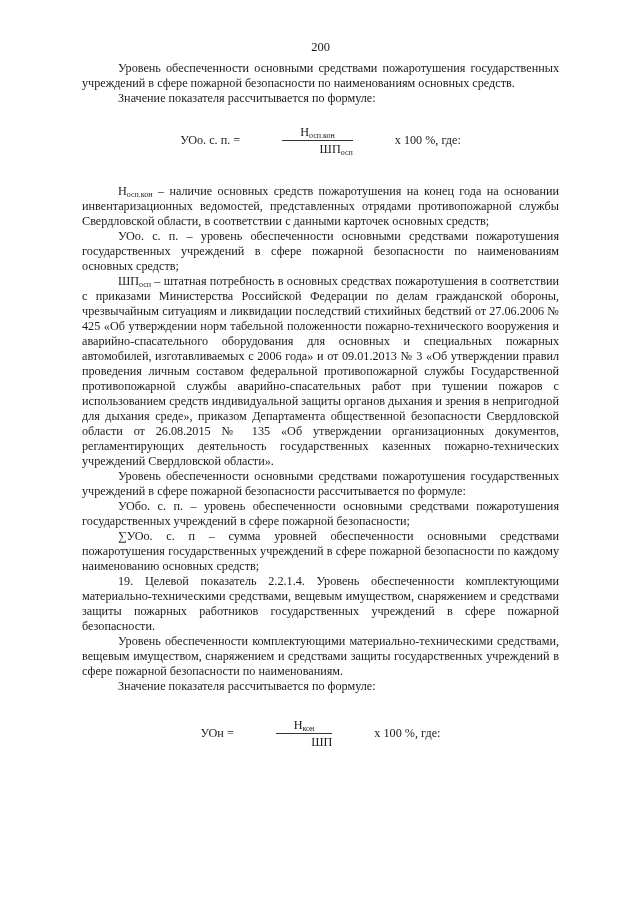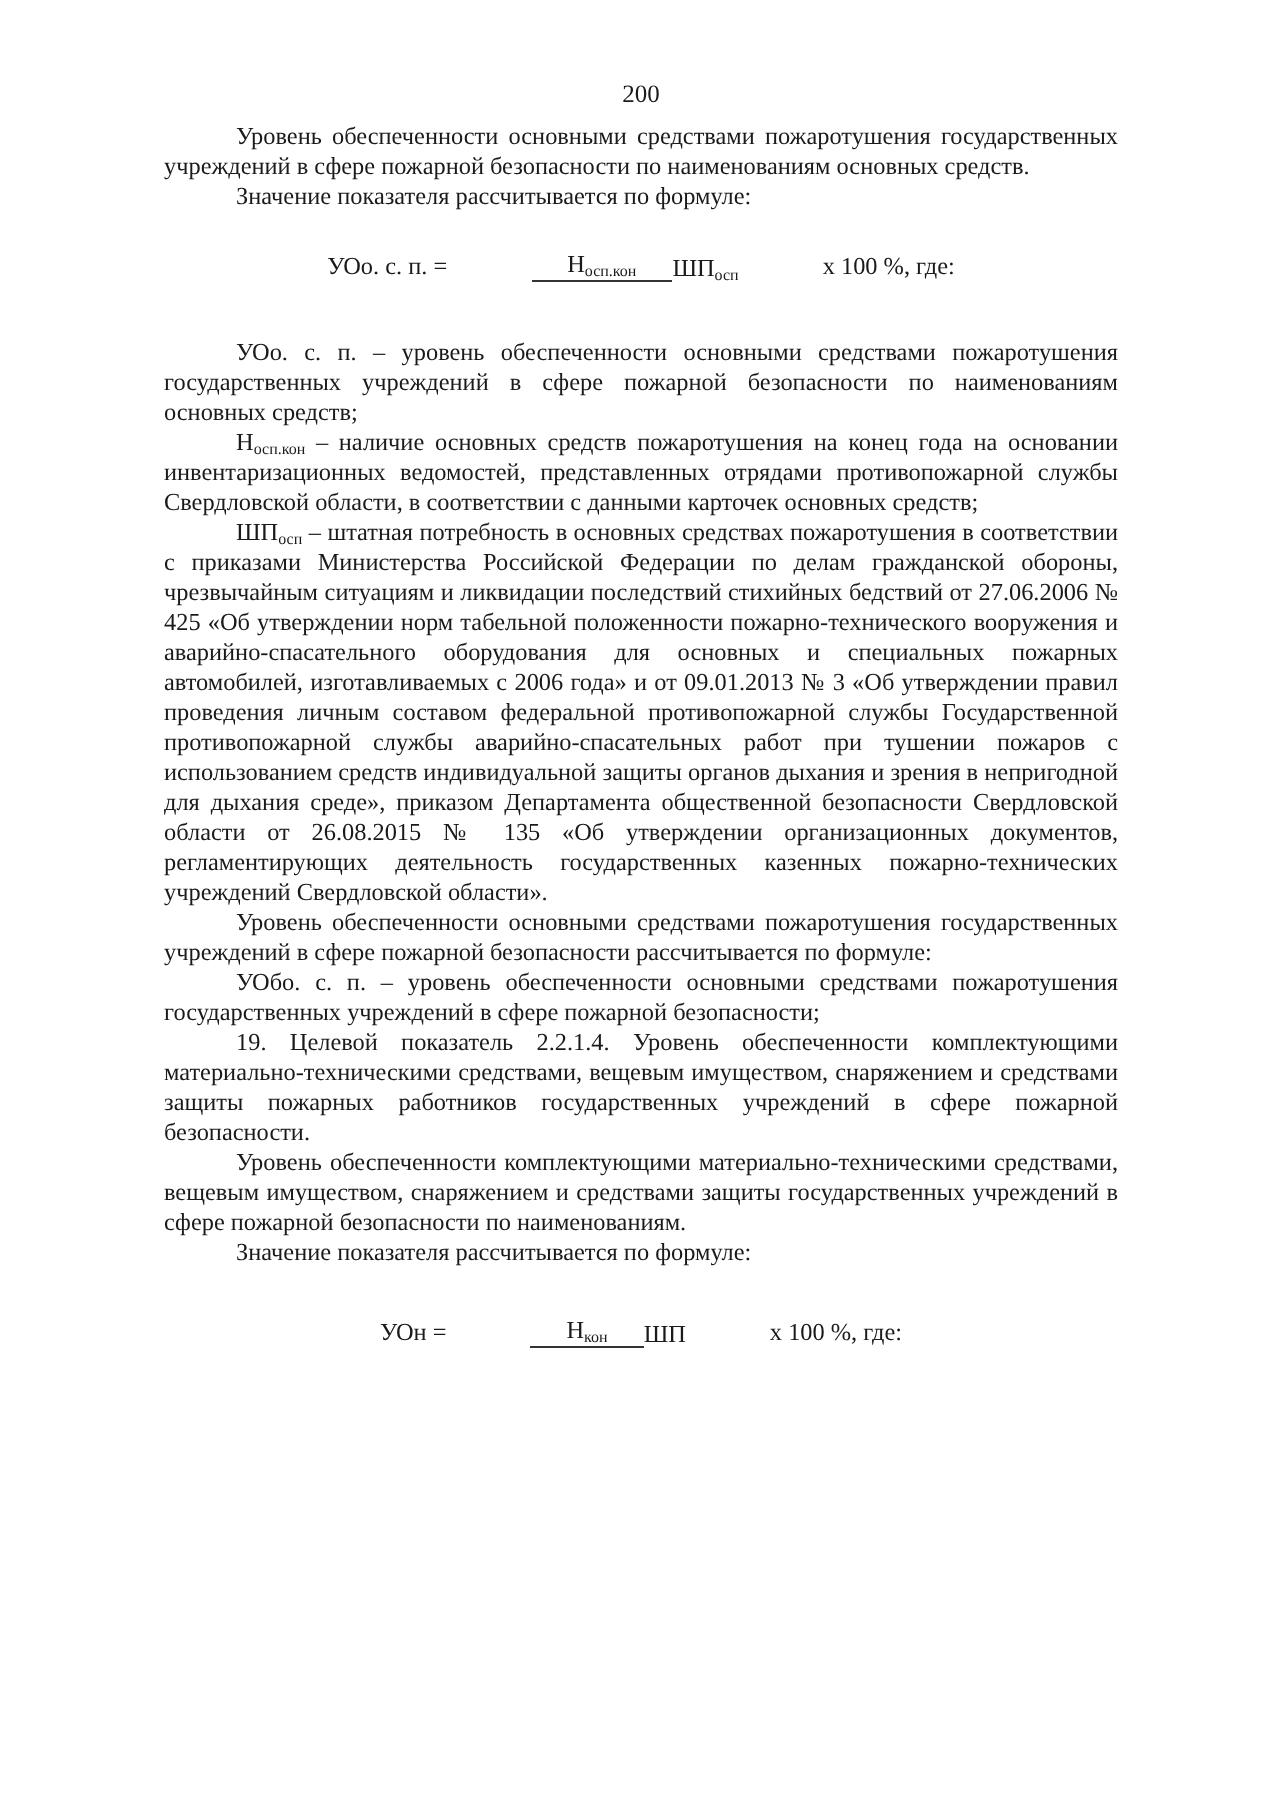--- a/index.html
+++ b/index.html
@@ -14,21 +14,21 @@
   }
   .pnum { text-align: center; font-size: 12.5px; margin: 0 0 6px 0; }
   p { margin: 0; text-align: justify; text-indent: 36px; }
   sub { font-size: 8px; vertical-align: -2px; line-height: 0; }
   .formula {
     display: flex; align-items: center; justify-content: center;
     font-size: 12.2px;
     gap: 36px;
   }
   .frac {
-    display: inline-flex; align-items: flex-end;
+    display: inline-flex; flex-direction: column; align-items: flex-end;
     margin: 0 6px;
   }
   .frac .num { padding: 0 18px 1px 18px; border-bottom: 1px solid #333; line-height: 14px; }
   .frac .den { padding-top: 1px; line-height: 14px; }
   .f1 { margin: 19px 0 28px 0; }
   .f2 { margin: 26px 0 26px 0; }
   .f3 { margin: 24px 0 16px 0; }
 </style>
 </head>
 <body>
@@ -41,27 +41,28 @@
 
   <div class="formula f1">
     <span>УОо. с. п. =</span>
     <span class="frac">
       <span class="num"><span>Н</span><sub>осп.кон</sub></span>
       <span class="den"><span>ШП</span><sub>осп</sub></span>
     </span>
     <span>х 100 %, где:</span>
   </div>
 
+  <p><span>Н</span><sub>осп.кон</sub><span> – наличие основных средств пожаротушения на конец года на основании инвентаризационных ведомостей, представленных отрядами противопожарной службы Свердловской области, в соответствии с данными карточек основных средств;</span></p>
   <p>УОо. с. п. – уровень обеспеченности основными средствами пожаротушения государственных учреждений в сфере пожарной безопасности по наименованиям основных средств;</p>
-  <p><span>Н</span><sub>осп.кон</sub><span> – наличие основных средств пожаротушения на конец года на основании инвентаризационных ведомостей, представленных отрядами противопожарной службы Свердловской области, в соответствии с данными карточек основных средств;</span></p>
   <p><span>ШП</span><sub>осп</sub><span> – штатная потребность в основных средствах пожаротушения в соответствии с приказами Министерства Российской Федерации по делам гражданской обороны, чрезвычайным ситуациям и ликвидации последствий стихийных бедствий от 27.06.2006 № 425 «Об утверждении норм табельной положенности пожарно-технического вооружения и аварийно-спасательного оборудования для основных и специальных пожарных автомобилей, изготавливаемых с 2006 года» и от 09.01.2013 № 3 «Об утверждении правил проведения личным составом федеральной противопожарной службы Государственной противопожарной службы аварийно-спасательных работ при тушении пожаров с использованием средств индивидуальной защиты органов дыхания и зрения в непригодной для дыхания среде», приказом Департамента общественной безопасности Свердловской области от 26.08.2015 № 135 «Об утверждении организационных документов, регламентирующих деятельность государственных казенных пожарно-технических учреждений Свердловской области».</span></p>
   <p>Уровень обеспеченности основными средствами пожаротушения государственных учреждений в сфере пожарной безопасности рассчитывается по формуле:</p>
 
 
   <p>УОбо. с. п. – уровень обеспеченности основными средствами пожаротушения государственных учреждений в сфере пожарной безопасности;</p>
+  <p>∑УОо. с. п – сумма уровней обеспеченности основными средствами пожаротушения государственных учреждений в сфере пожарной безопасности по каждому наименованию основных средств;</p>
 
   <p>19. Целевой показатель 2.2.1.4. Уровень обеспеченности комплектующими материально-техническими средствами, вещевым имуществом, снаряжением и средствами защиты пожарных работников государственных учреждений в сфере пожарной безопасности.</p>
   <p>Уровень обеспеченности комплектующими материально-техническими средствами, вещевым имуществом, снаряжением и средствами защиты государственных учреждений в сфере пожарной безопасности по наименованиям.</p>
   <p>Значение показателя рассчитывается по формуле:</p>
 
   <div class="formula f3">
     <span>УОн =</span>
     <span class="frac">
       <span class="num"><span>Н</span><sub>кон</sub></span>
       <span class="den">ШП</span>

